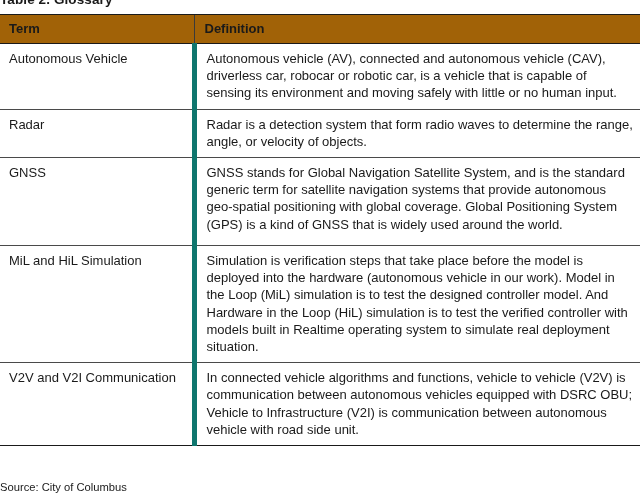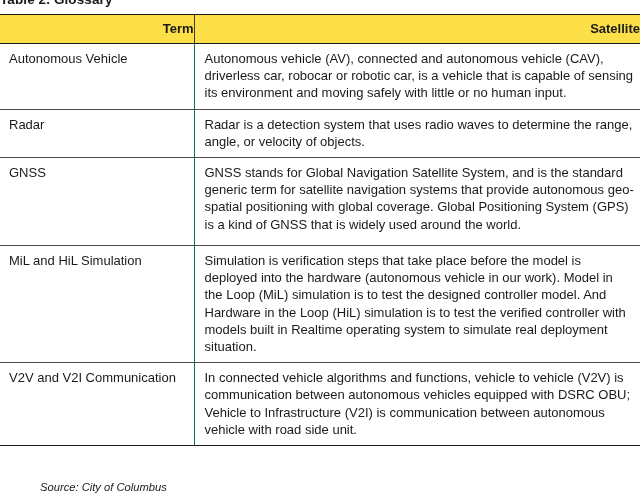--- a/index.html
+++ b/index.html
@@ -41,97 +41,95 @@
     top: 14px;
     width: 640px;
     border-collapse: collapse;
     table-layout: fixed;
   }
 
   .glossary-table col.term-col { width: 194px; }
   .glossary-table col.def-col  { width: 446px; }
 
   .glossary-table thead th {
-    background: #fde047;
+    background: #a16207;
     font-size: 13px;
     font-weight: bold;
-    text-align: right;
+    text-align: left;
     padding: 6px 0 7px 9px;
     border-top: 1.6px solid #1a1a1a;
     border-bottom: 1.6px solid #1a1a1a;
     vertical-align: middle;
     line-height: 15px;
   }
   .glossary-table thead th.col-def {
     border-left: 1px solid #3a3a3a;
     padding-left: 10px;
   }
 
   .glossary-table tbody td {
     font-size: 13px;
     line-height: 17.2px;
     vertical-align: top;
     padding: 6px 8px 7px 9px;
     border-bottom: 0.9px solid #4a4a4a;
   }
   .glossary-table tbody td.cell-def {
-    border-left: 1px solid #0f766e;
+    border-left: 5px solid #0f766e;
     padding-left: 10px;
     padding-right: 6px;
   }
   .glossary-table tbody tr:last-child td {
     border-bottom: 1.6px solid #1a1a1a;
   }
 
   
   tr[data-row="0"] td { height: 45px; }
   tr[data-row="1"] td { height: 27px; margin-top: 10px; }
   tr[data-row="2"] td { height: 61px; }
   tr[data-row="3"] td { height: 74px; padding-left: 9px; }
   tr[data-row="4"] td { height: 89px; }
   tr[data-row="5"] td { height: 54px; }
 
   .source-note {
     position: absolute;
     left: 0px;
     top: 480px;
     font-size: 11.2px;
-    font-style: italic;
     color: #1a1a1a;
     line-height: 14px;
     white-space: nowrap;
-    margin-left: 40px;
   }
 </style>
 </head>
 <body>
 
 <div class="page">
 
   <div class="table-caption">Table 2. Glossary</div>
 
   <table class="glossary-table">
     <colgroup>
       <col class="term-col">
       <col class="def-col">
     </colgroup>
     <thead>
       <tr>
         <th class="col-term">Term</th>
-        <th class="col-def">Satellite</th>
+        <th class="col-def">Definition</th>
       </tr>
     </thead>
     <tbody>
       <tr data-row="0">
         <td class="cell-term">Autonomous Vehicle</td>
         <td class="cell-def">Autonomous vehicle (AV), connected and autonomous vehicle (CAV), driverless car, robocar or robotic car, is a vehicle that is capable of sensing its environment and moving safely with little or no human input.</td>
       </tr>
       <tr data-row="1">
         <td class="cell-term">Radar</td>
-        <td class="cell-def">Radar is a detection system that uses radio waves to determine the range, angle, or velocity of objects.</td>
+        <td class="cell-def">Radar is a detection system that form radio waves to determine the range, angle, or velocity of objects.</td>
       </tr>
       <tr data-row="3">
         <td class="cell-term">GNSS</td>
         <td class="cell-def">GNSS stands for Global Navigation Satellite System, and is the standard generic term for satellite navigation systems that provide autonomous geo-spatial positioning with global coverage. Global Positioning System (GPS) is a kind of GNSS that is widely used around the world.</td>
       </tr>
       <tr data-row="4">
         <td class="cell-term">MiL and HiL Simulation</td>
         <td class="cell-def">Simulation is verification steps that take place before the model is deployed into the hardware (autonomous vehicle in our work). Model in the Loop (MiL) simulation is to test the designed controller model. And Hardware in the Loop (HiL) simulation is to test the verified controller with models built in Realtime operating system to simulate real deployment situation.</td>
       </tr>
       <tr data-row="5">

